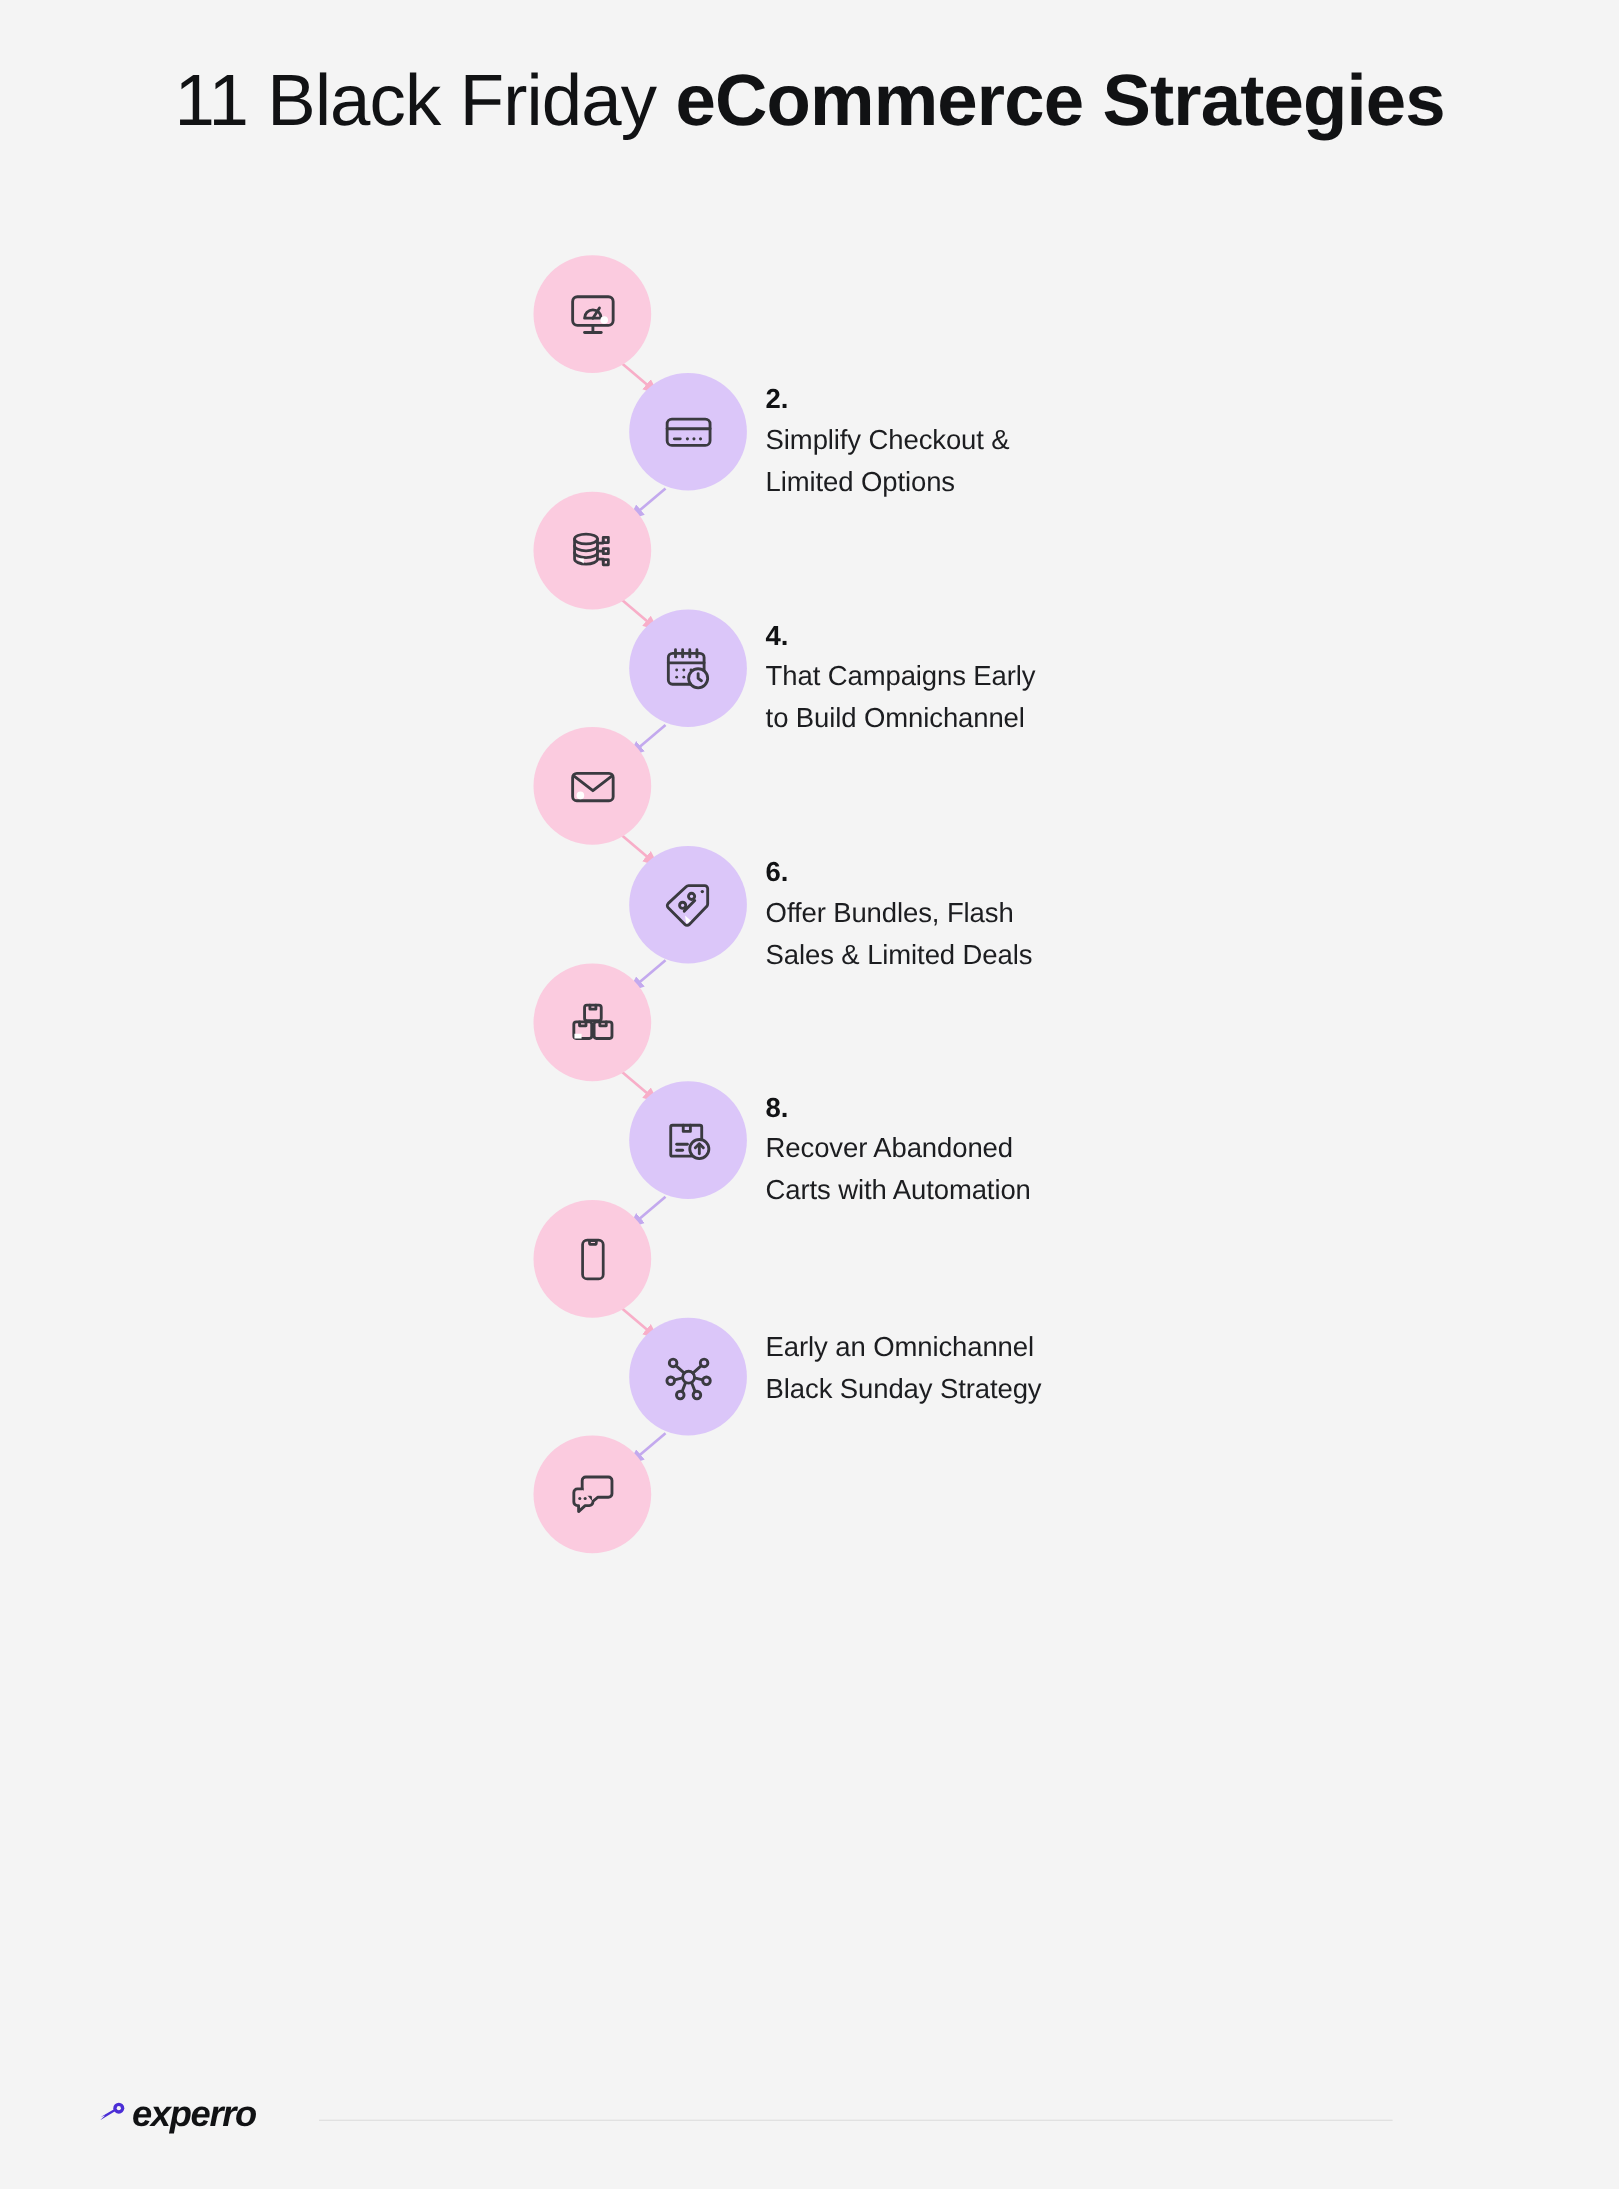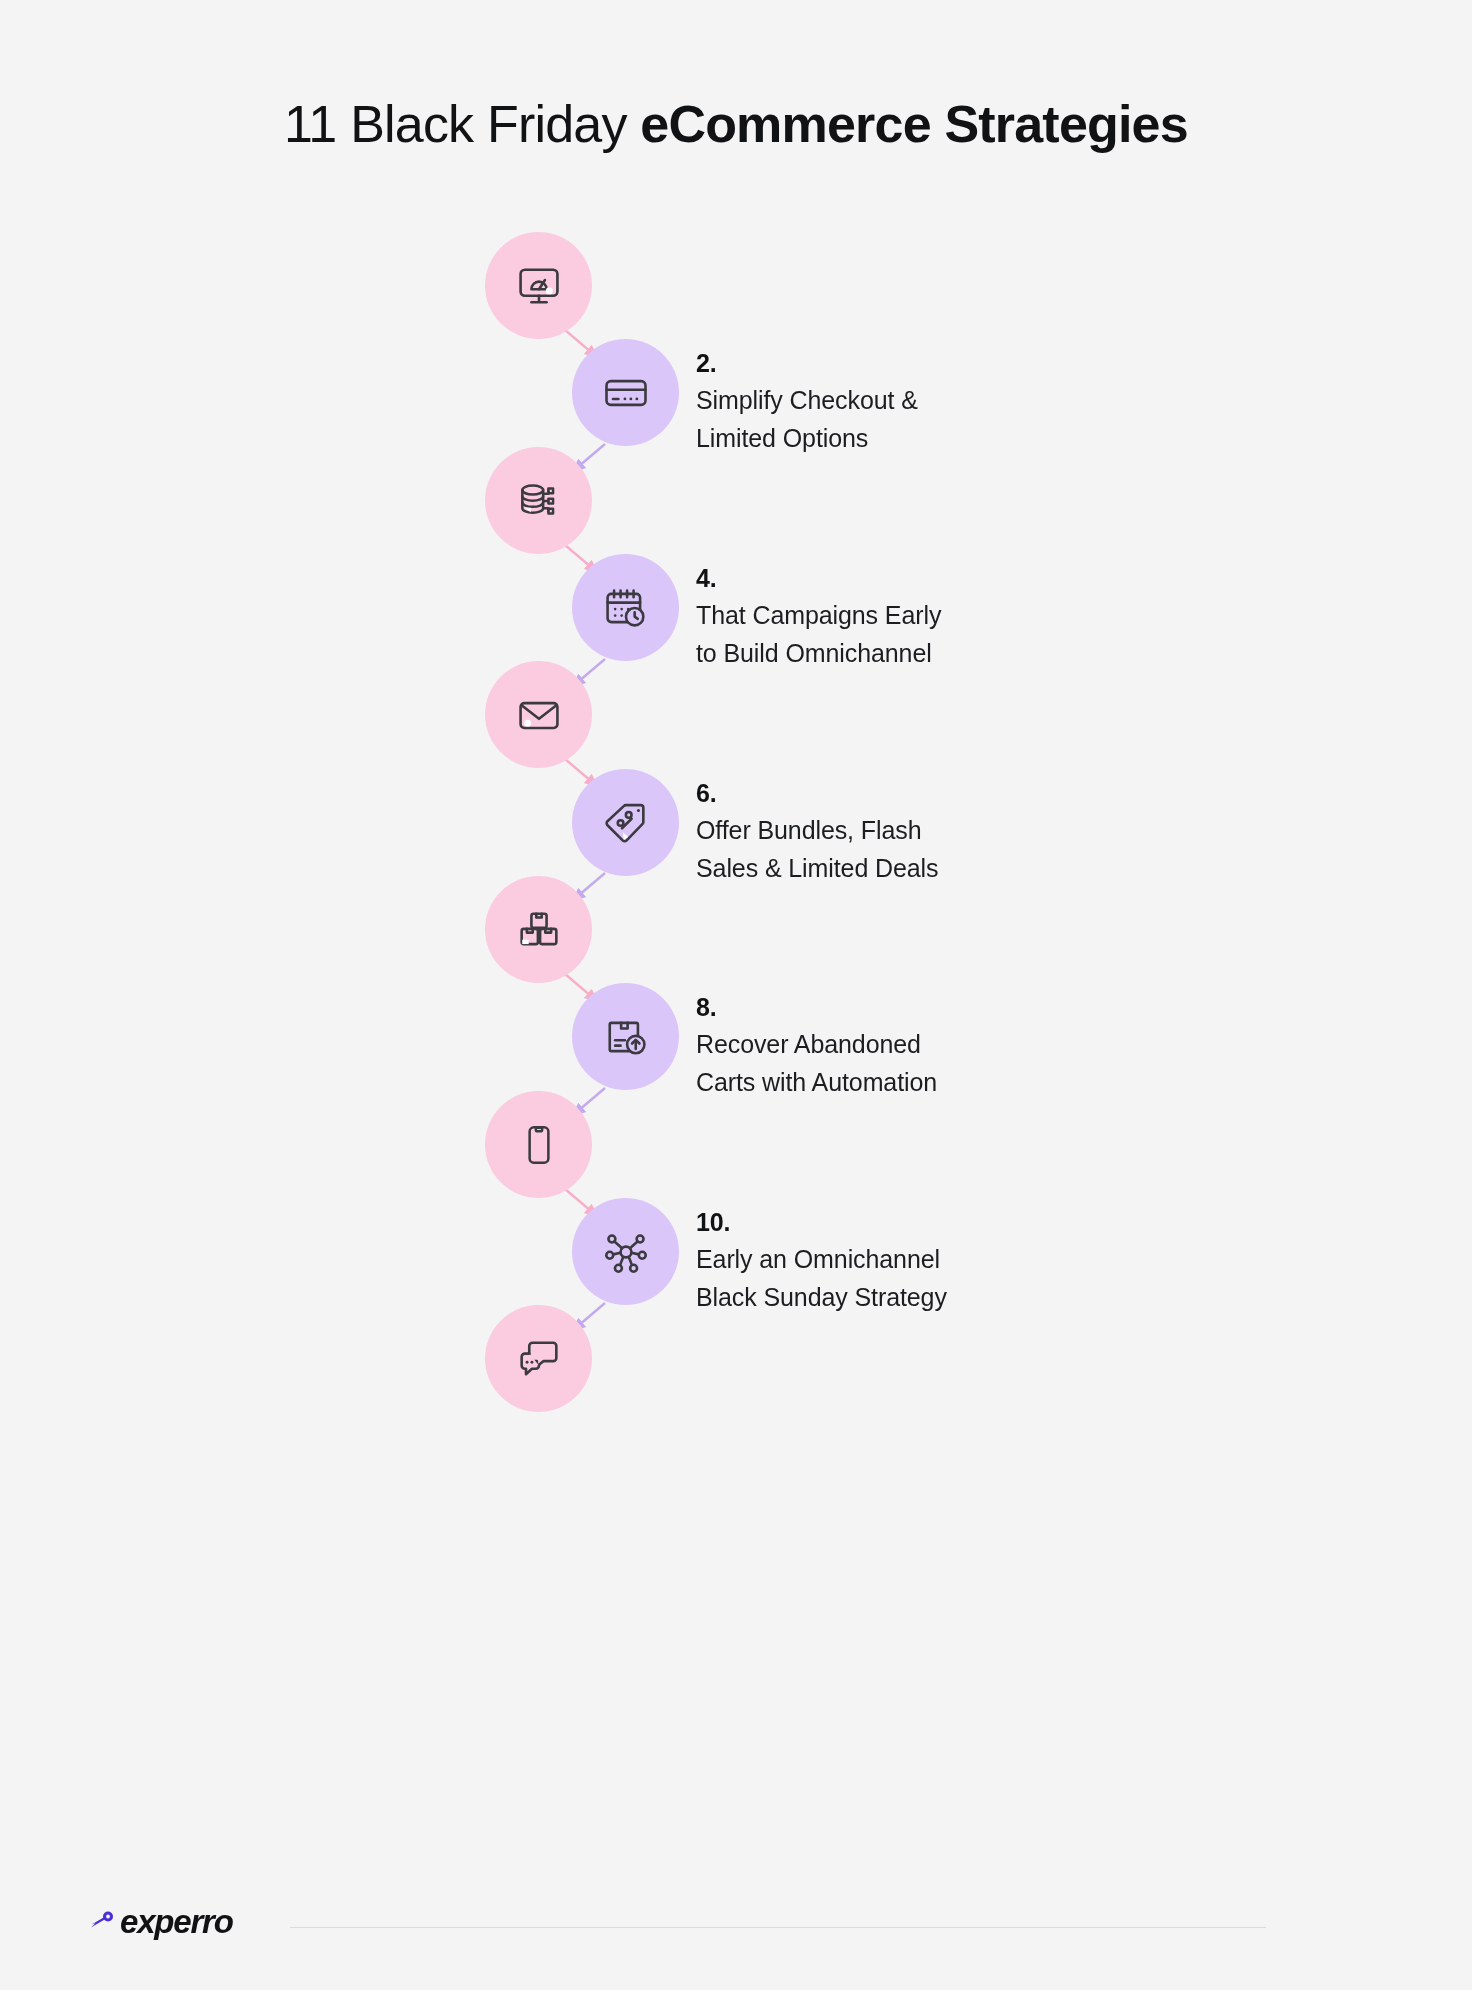--- a/index.html
+++ b/index.html
@@ -12,26 +12,25 @@
     overflow:hidden;
   }
 
   
   .title-wrap{
     width:100%;
     text-align:center;
     padding-top:60px;
   }
   .title-line{
-    font-size:52px;
+    font-size:66px;
     line-height:62px;
     letter-spacing:-0.8px;
     color:#111214;
     font-weight:500;
-    margin-top:33px;
   }
   .title-strong{ font-weight:800; }
 
   
   .flow{
     position:absolute;
     top:232px;
     left:0;
     width:1472px;
   }
@@ -322,21 +321,20 @@
         <path d="M13.3 14.3 L20.4 20.6"></path>
         <path d="M34.7 14.3 L27.6 20.6"></path>
         <path d="M12.2 26.2 L19 24.6"></path>
         <path d="M35.8 26.2 L29 24.6"></path>
         <path d="M18.6 35.9 L21.4 28.7"></path>
         <path d="M29.4 35.9 L26.6 28.7"></path>
       </svg>
         </span>
     </div>
     <div class="txt">
-      <span class="num">10.</span>
       <span>Early an Omnichannel</span><br>
       <span>Black Sunday Strategy</span>
     </div>
   </div>
 
   <div class="row left" style="top:1073px; position:absolute;">
 
     <div class="circle">
       <span class="icon">
       <svg width="52" height="52" viewBox="0 0 48 48" fill="none" stroke="#3A3A40" stroke-width="2.4" stroke-linecap="round" stroke-linejoin="round">

